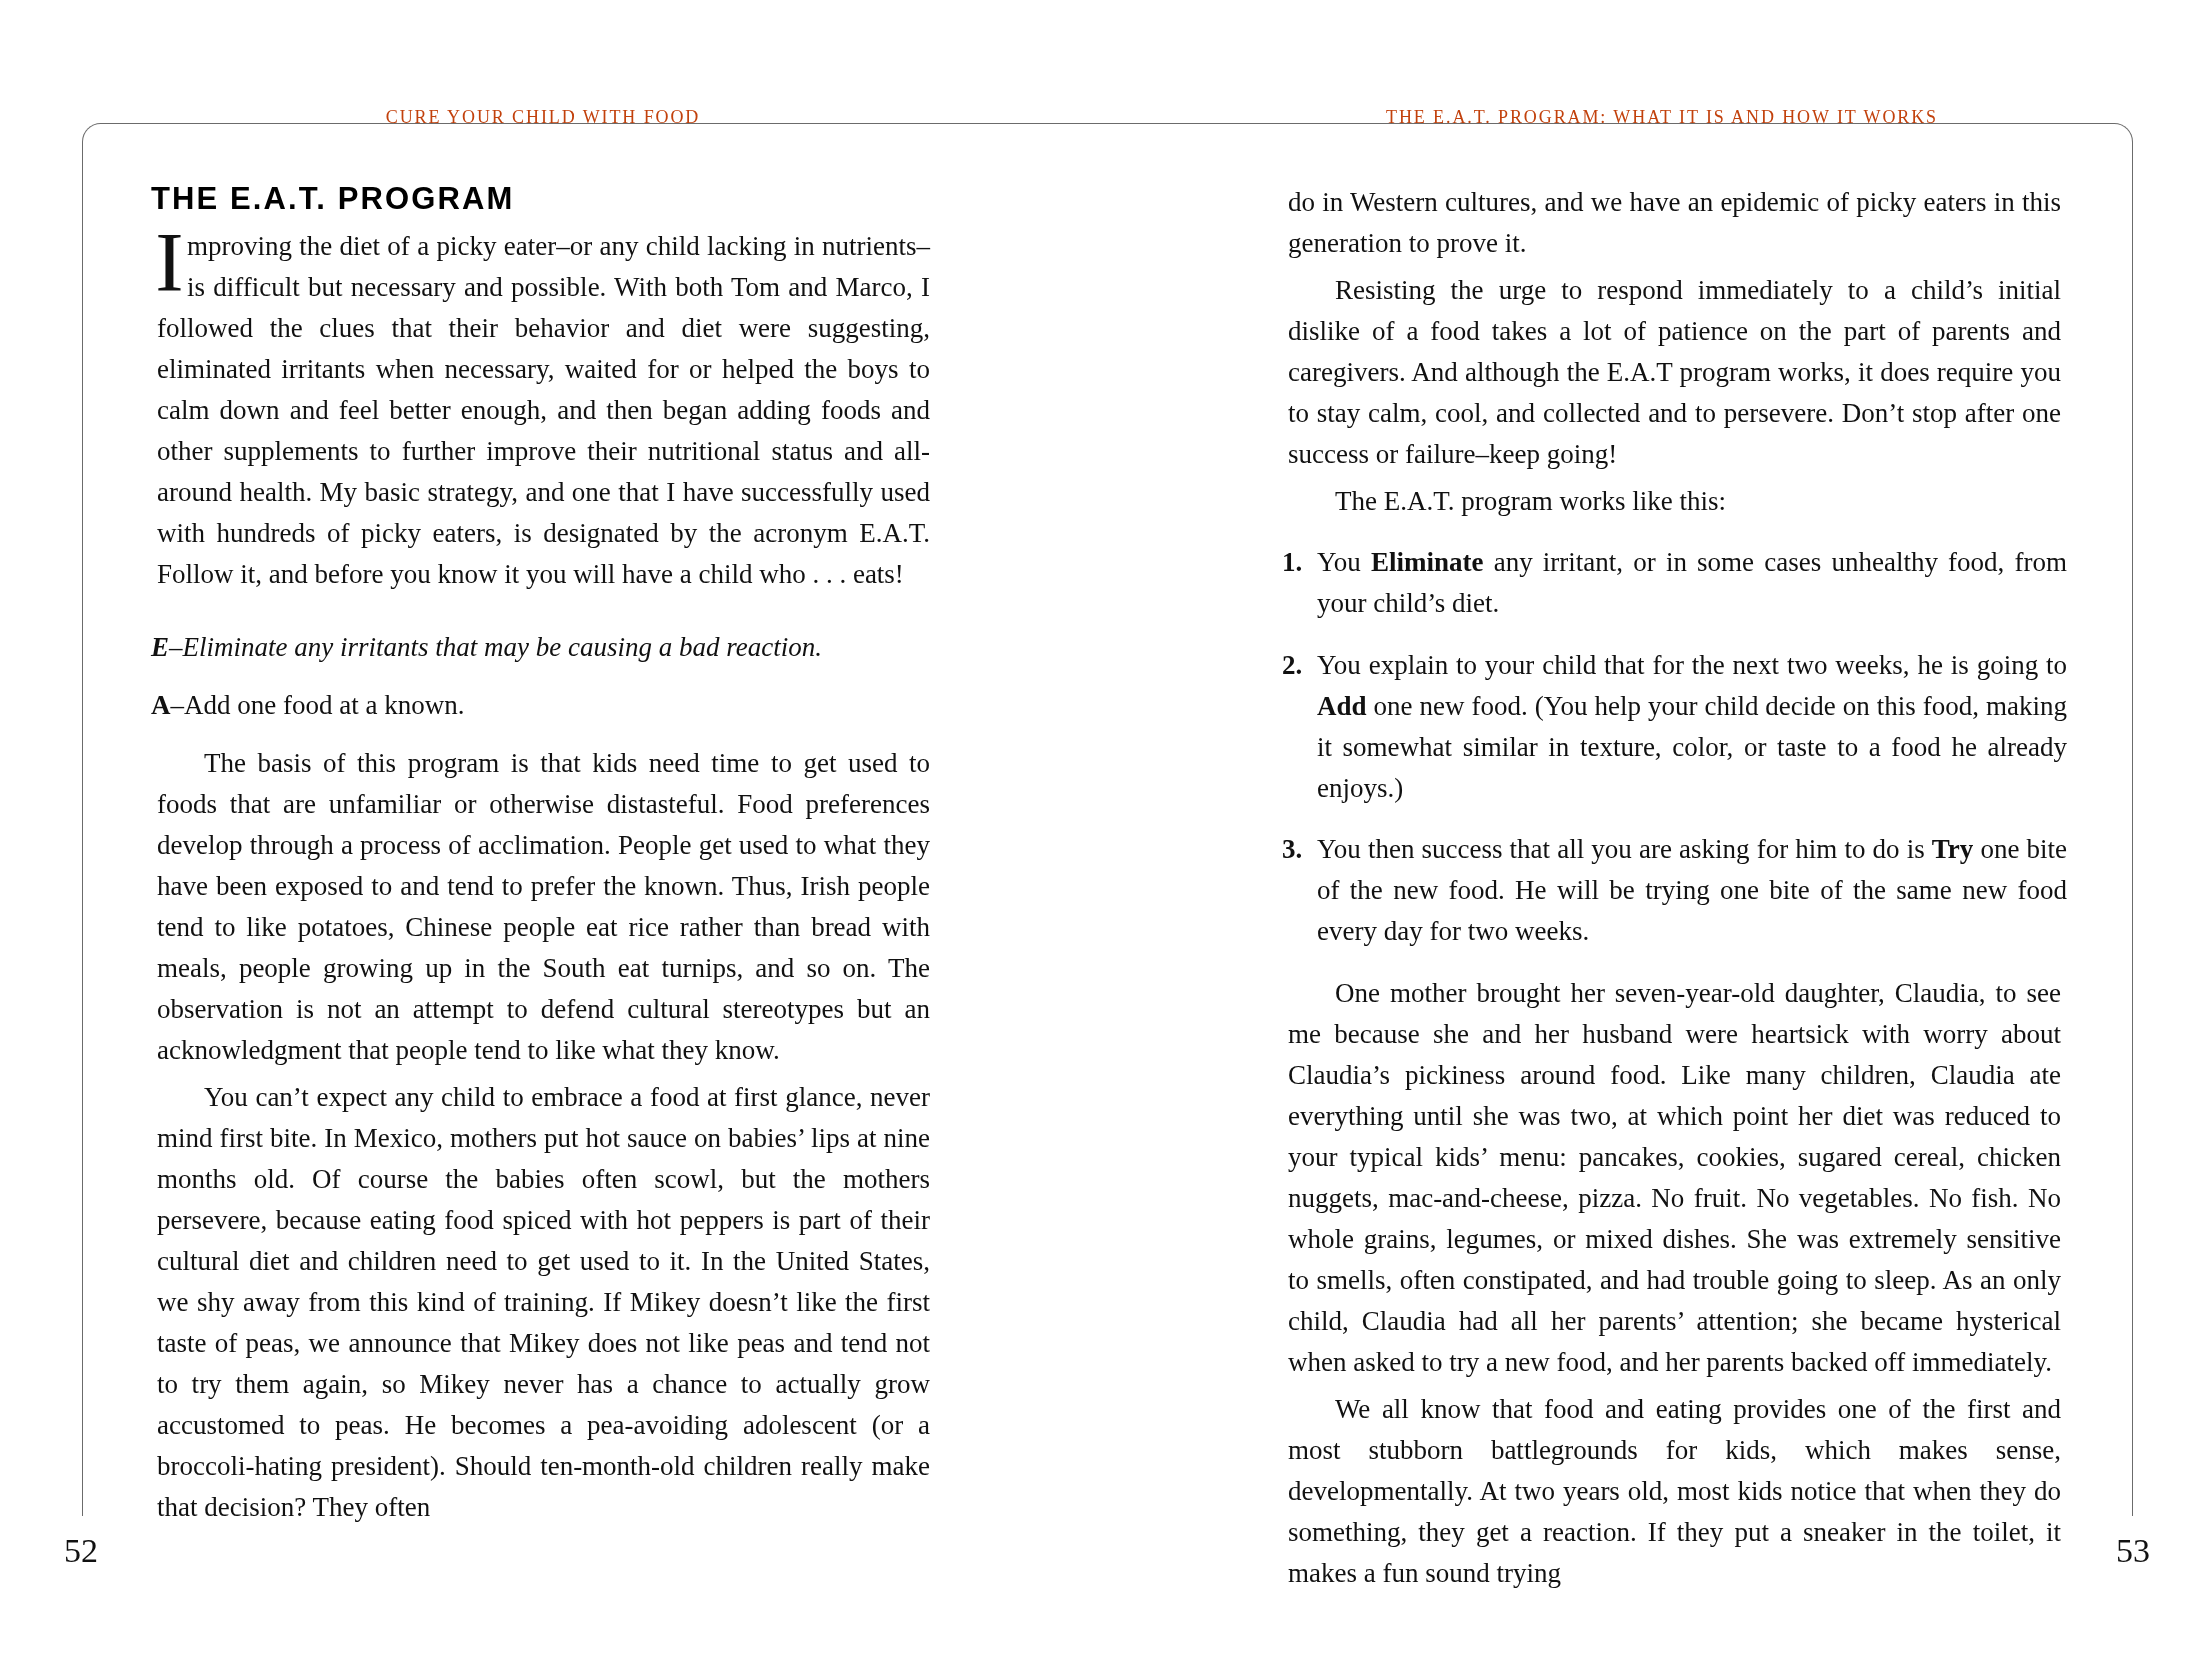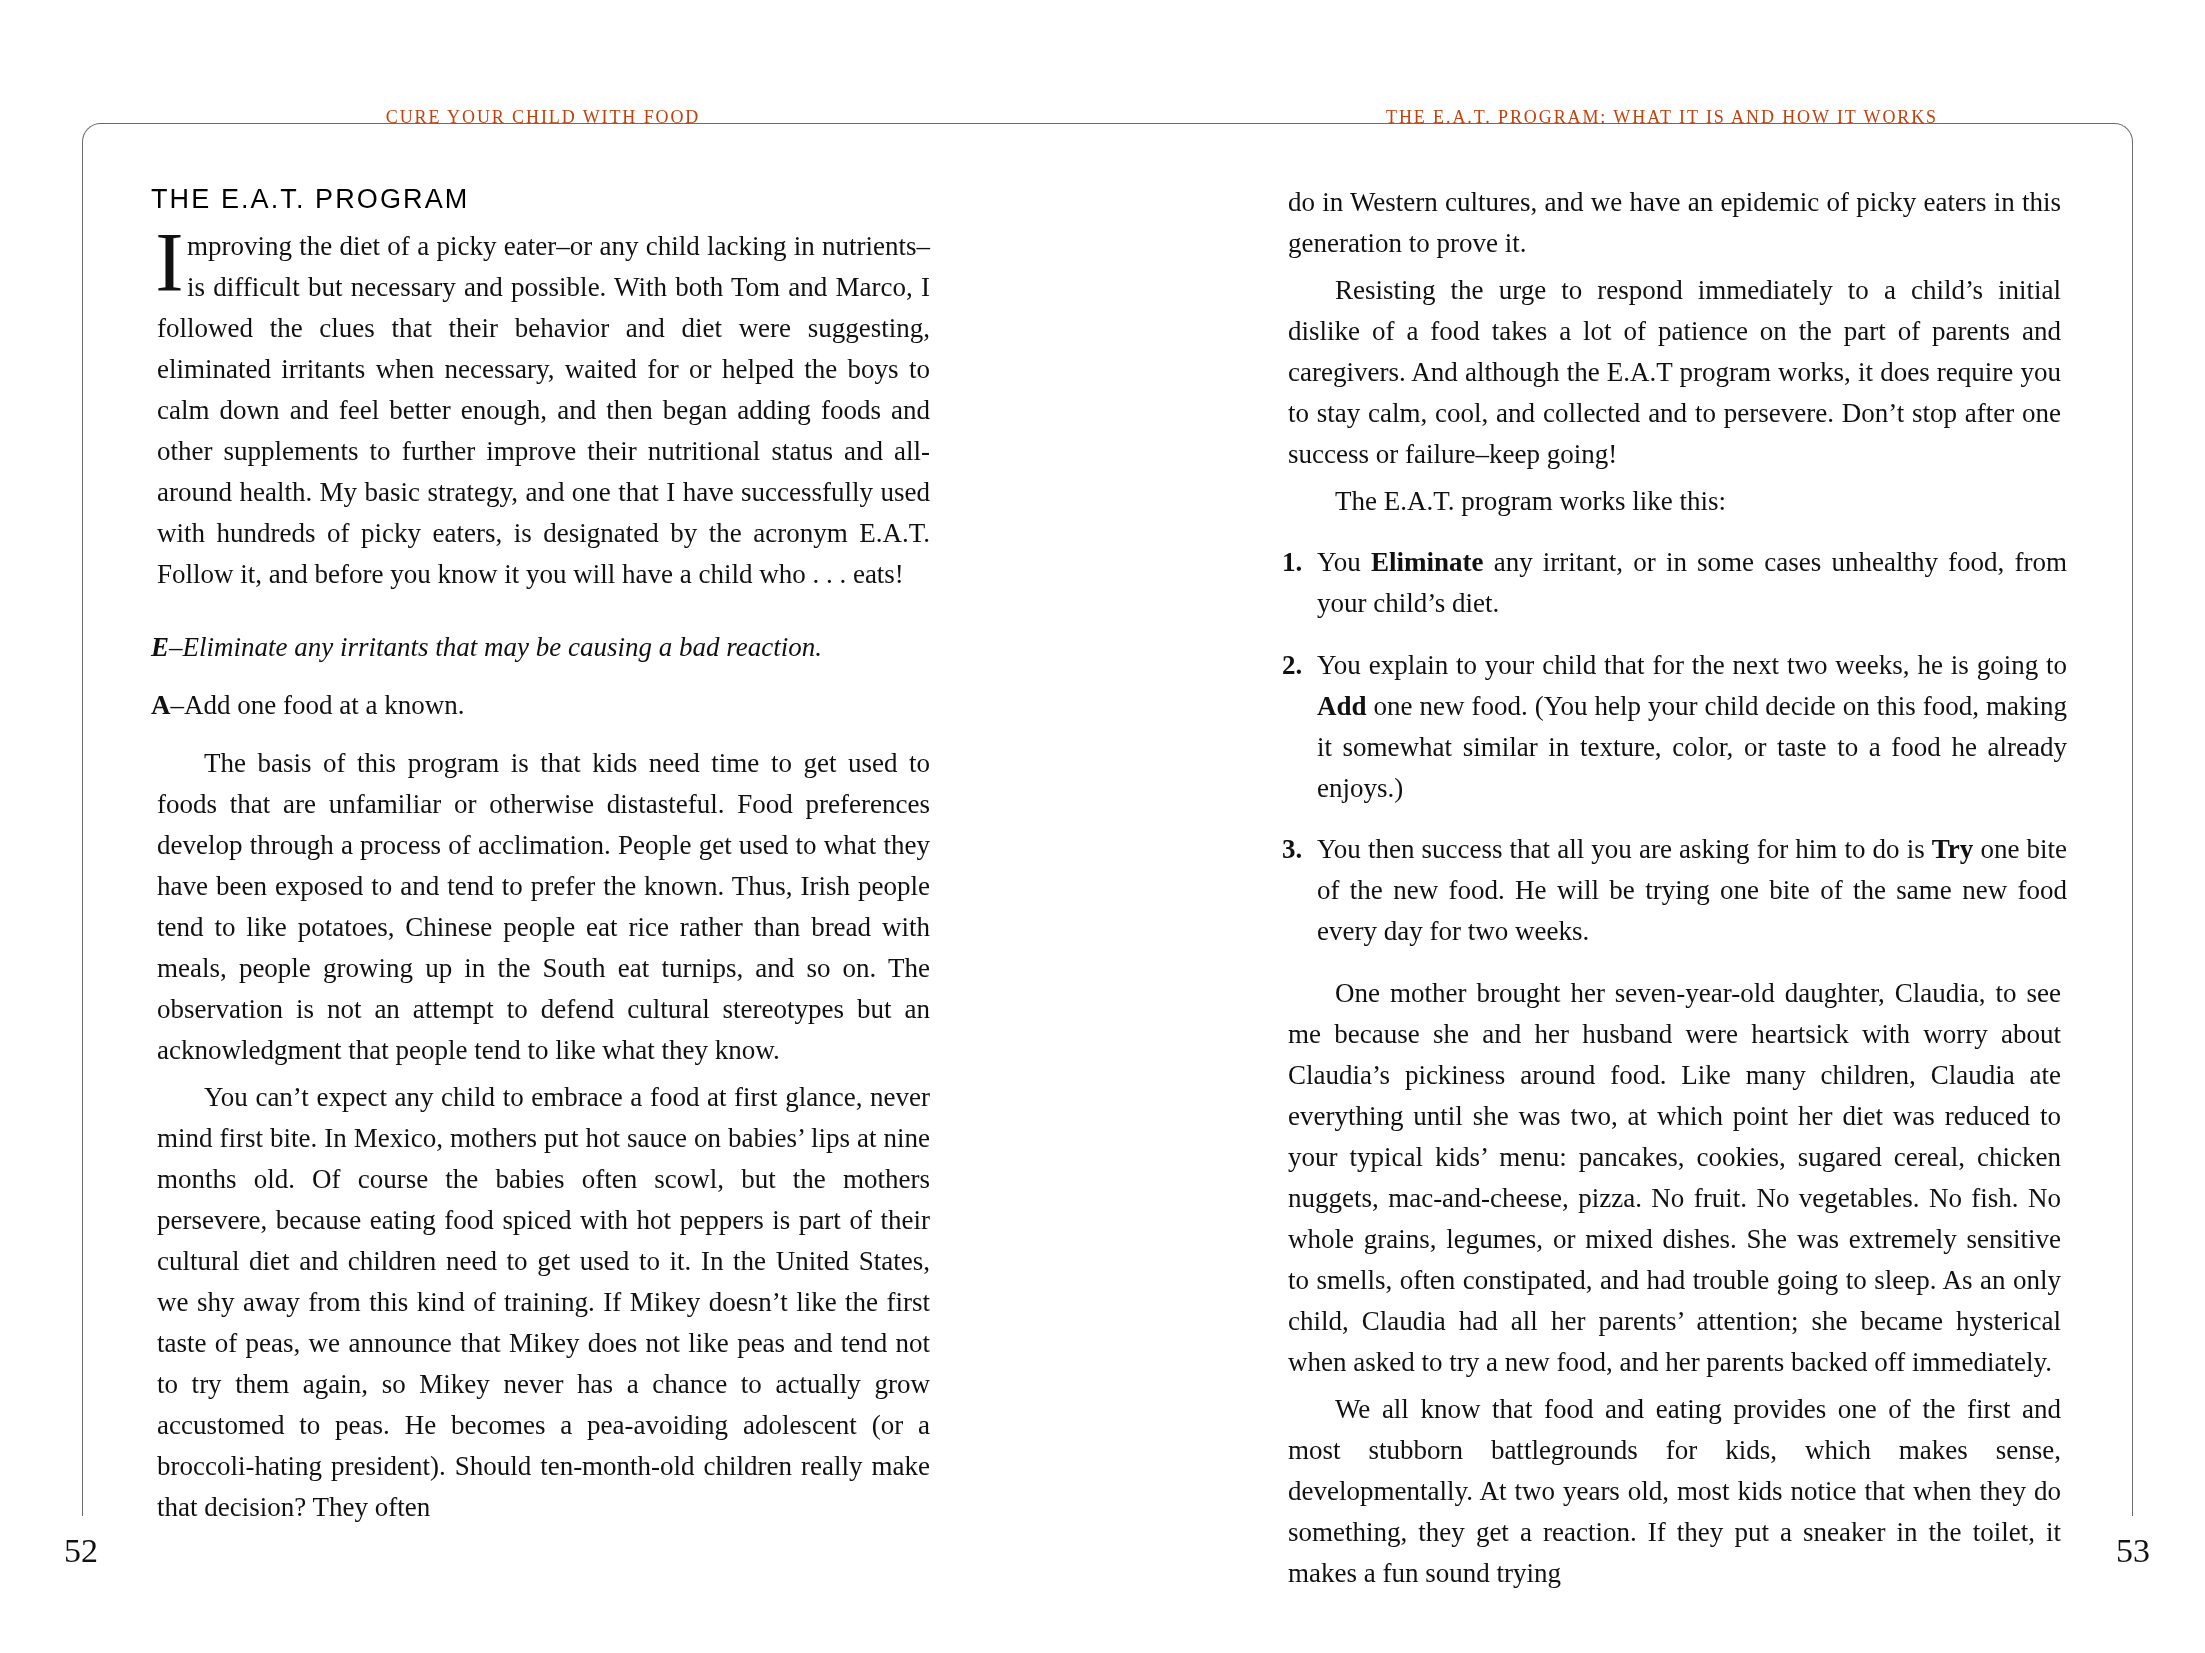--- a/index.html
+++ b/index.html
@@ -29,21 +29,21 @@
     transform: translateX(-50%);
   }
   .column {
     position: absolute; top: 176px; width: 785px;
     font-size: 27px; line-height: 41px;
   }
   .col-left { left: 151px; }
   .col-right { left: 1282px; top: 176px; }
   .heading {
     font-family: "Liberation Sans", "DejaVu Sans", sans-serif;
-    font-weight: normal; font-size: 27px; letter-spacing: 2.1px;
+    font-weight: bold; font-size: 31px; letter-spacing: 2.1px;
     margin: 1.7px 0 5.1px 0; line-height: 42px; color: #000;
   }
   p { margin: 6px; text-align: justify; text-align-last: left; }
   .indent { text-indent: 47px; }
   .dropcap {
     float: left; font-size: 85px; line-height: 66px;
     margin: 3.4px 3.4px 0 -1.7px; font-weight: normal;
   }
   .eat-line { margin: 16px 0 17px 0; }
   .eat-line b { font-weight: bold; }

